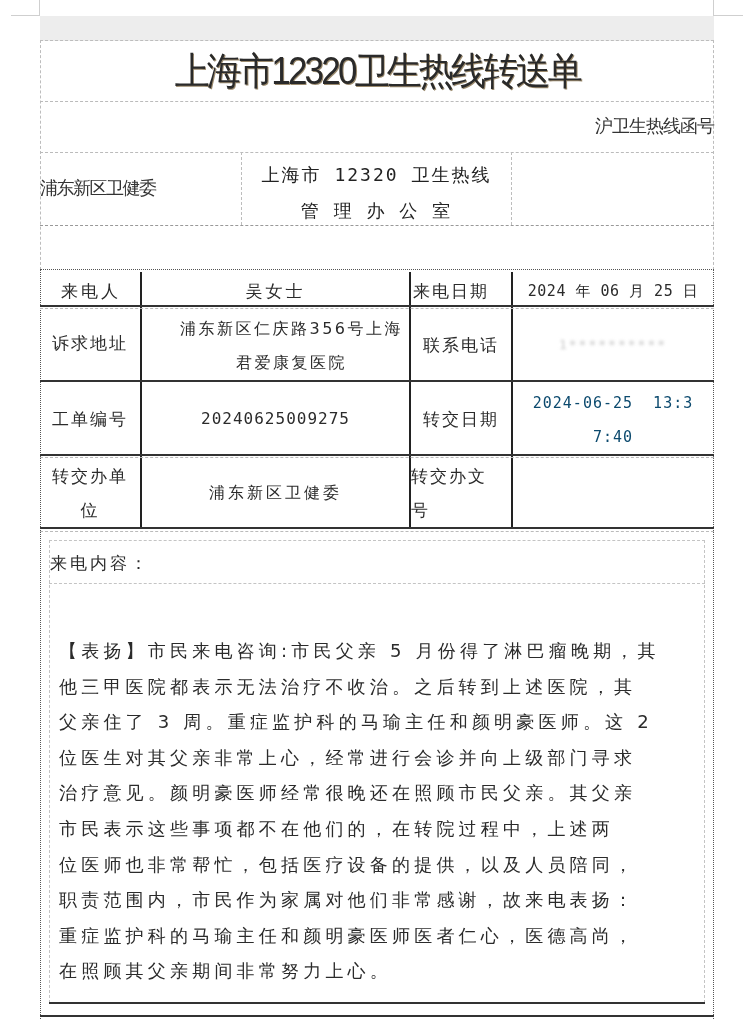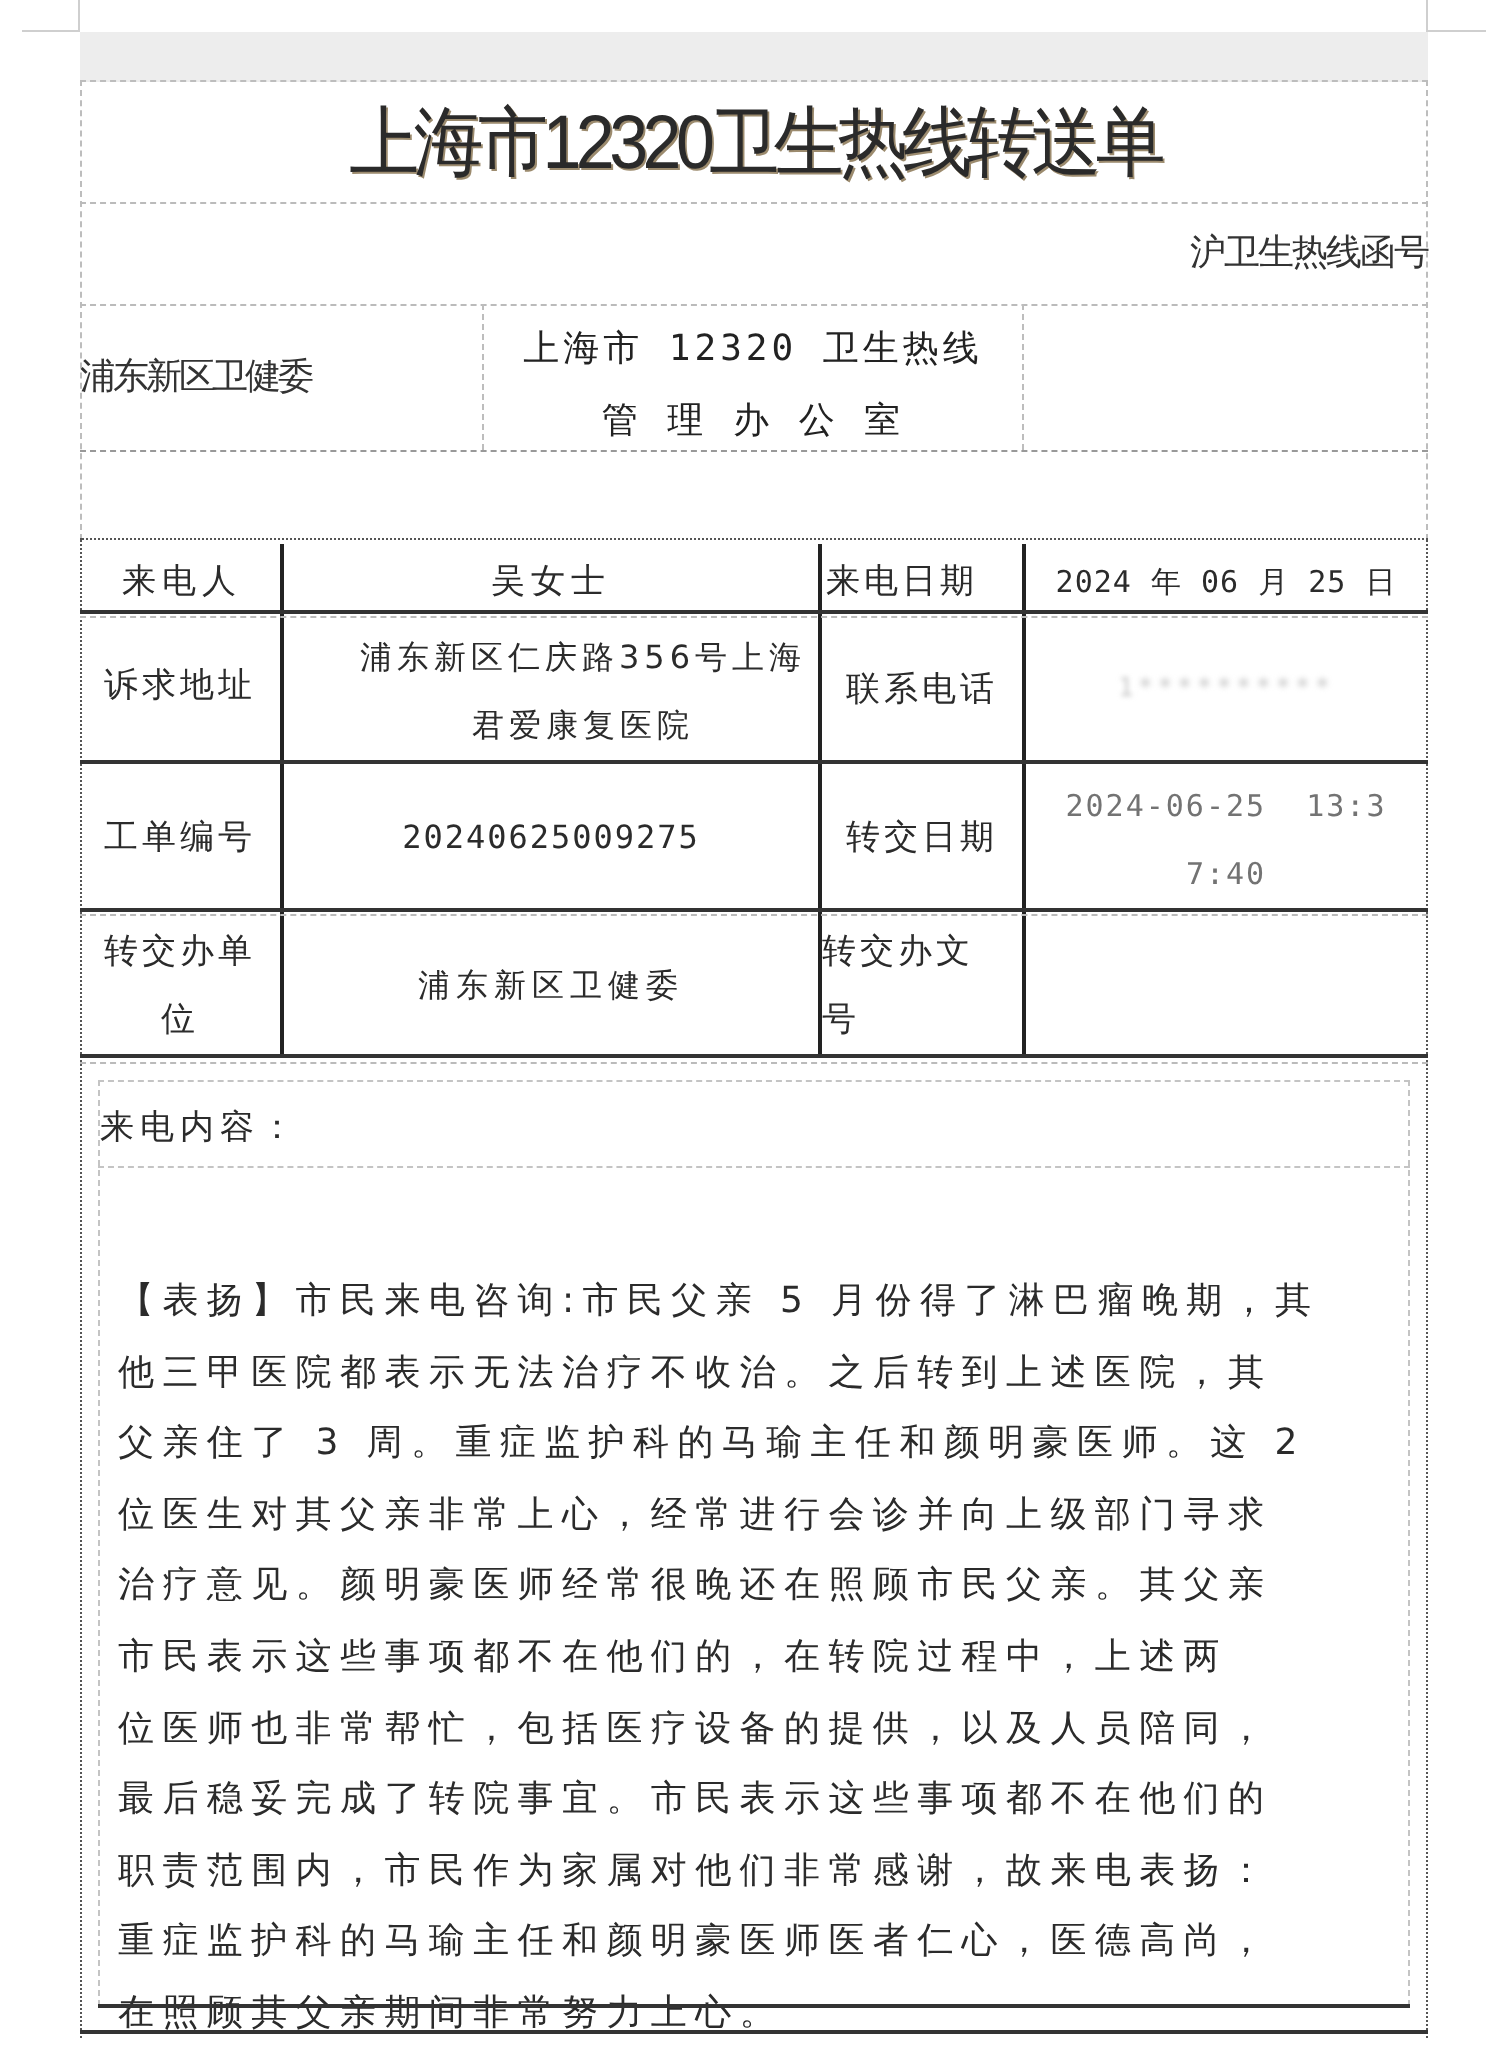--- a/index.html
+++ b/index.html
@@ -91,21 +91,21 @@
 <div class="abs" style="left:142px; top:312px; width:299px; height:68px; text-align:center; font-size:16px; letter-spacing:2.5px; line-height:34px; color:#2b2b2b;">
   <div>浦东新区仁庆路356号上海</div>
   <div>君爱康复医院</div>
 </div>
 <div class="abs cell" style="left:411px; top:310px; width:100px; height:70px; letter-spacing:2px;">联系电话</div>
 <div class="abs cell blur-phone" style="left:513px; top:310px; width:200px; height:70px;">1**********</div>
 
 <div class="abs cell" style="left:40px; top:384px; width:100px; height:70px; letter-spacing:2px;text-align:center;">工单编号</div>
 <div class="abs cell mono" style="left:142px; top:384px; width:267px; height:70px;">20240625009275</div>
 <div class="abs cell" style="left:411px; top:384px; width:100px; height:70px; letter-spacing:2px;">转交日期</div>
-<div class="abs mono" style="left:513px; top:386px; width:200px; height:68px; text-align:center; line-height:34px; font-size:15px; color:#737373;">
+<div class="abs mono" style="left:513px; top:386px; width:200px; height:68px; text-align:center; line-height:34px; font-size:15px; color:#0c4a6e;">
   <div style="white-space:pre;">2024-06-25  13:3</div>
   <div>7:40</div>
 </div>
 
 <div class="abs" style="left:40px; top:459px; width:100px; height:68px; text-align:center; line-height:34px; font-size:17px; letter-spacing:2px; color:#2b2b2b;">
   <div>转交办单</div>
   <div>位</div>
 </div>
 <div class="abs cell" style="left:142px; top:459px; width:267px; height:68px; font-size:16px;">浦东新区卫健委</div>
 <div class="abs" style="left:411px; top:459px; width:100px; height:68px; text-align:left; line-height:34px; font-size:17px; letter-spacing:2px; color:#2b2b2b;">
@@ -119,20 +119,19 @@
 <div class="abs content-label" style="left:50px; top:552px;">来电内容：</div>
 
 <div class="abs content-text" style="left:59px; top:598px; width:640px;">
   <div>【表扬】市民来电咨询:市民父亲 5 月份得了淋巴瘤晚期，其</div>
   <div>他三甲医院都表示无法治疗不收治。之后转到上述医院，其</div>
   <div>父亲住了 3 周。重症监护科的马瑜主任和颜明豪医师。这 2</div>
   <div>位医生对其父亲非常上心，经常进行会诊并向上级部门寻求</div>
   <div>治疗意见。颜明豪医师经常很晚还在照顾市民父亲。其父亲</div>
   <div>市民表示这些事项都不在他们的，在转院过程中，上述两</div>
   <div>位医师也非常帮忙，包括医疗设备的提供，以及人员陪同，</div>
-  <div>最后稳妥完成了转院事宜。市民表示这些事项都不在他们的</div>
   <div>职责范围内，市民作为家属对他们非常感谢，故来电表扬：</div>
   <div>重症监护科的马瑜主任和颜明豪医师医者仁心，医德高尚，</div>
   <div>在照顾其父亲期间非常努力上心。</div>
 </div>
 
 <div class="abs hline" style="left:49px; top:1002px; width:656px;"></div>
 <div class="abs hline" style="left:40px; top:1015px; width:674px;"></div>
 
 </body></html>

